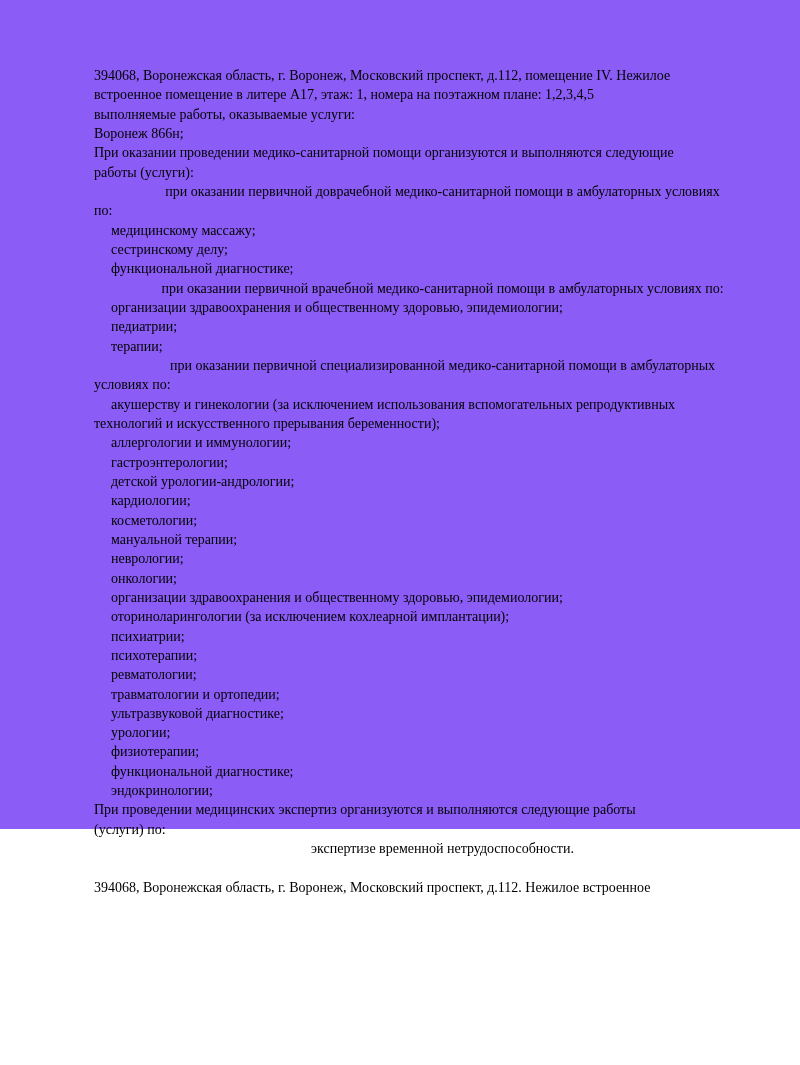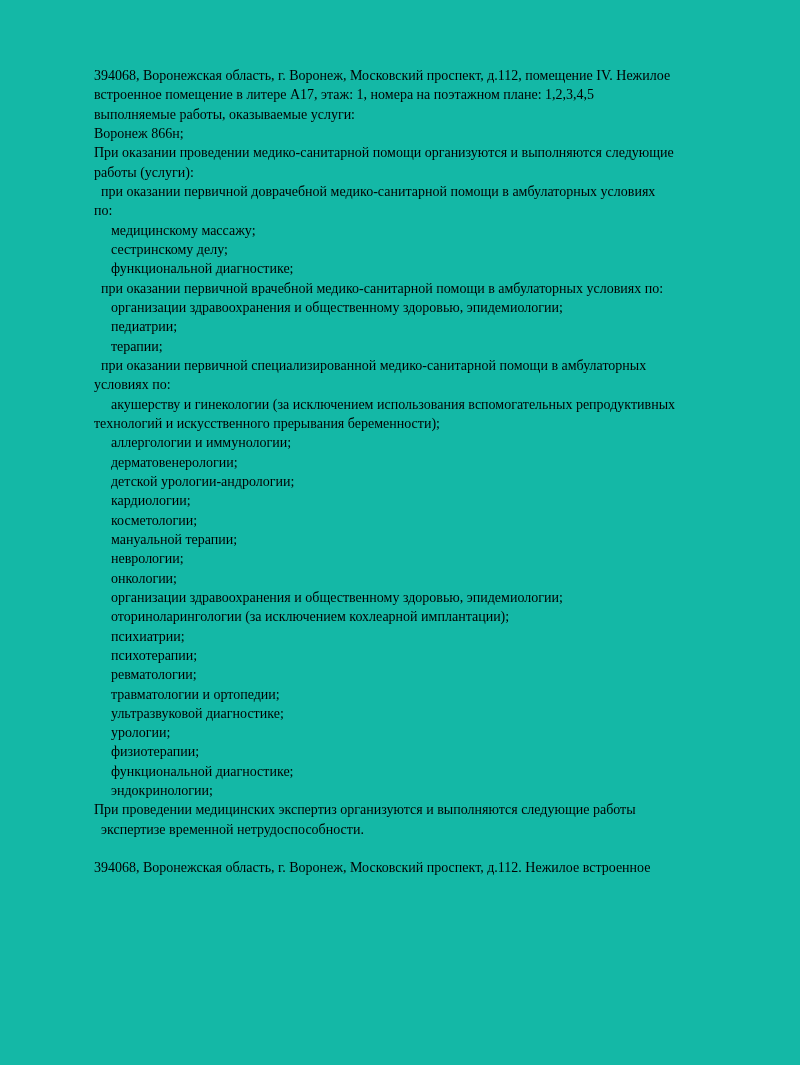--- a/index.html
+++ b/index.html
@@ -15,36 +15,36 @@
     font-family: "Liberation Serif", serif;
     font-size: 14px;
     color: #000000;
     -webkit-font-smoothing: antialiased;
   }
   .page {
     position: absolute;
     top: 0;
     left: 0;
     width: 800px;
-    height: 1065px;
-    background: #14b8a6;
+    height: 829px;
+    background: #8b5cf6;
   }
   .text-block {
     position: absolute;
     top: 66px;
     left: 94px;
     width: 690px;
     line-height: 19.33px;
   }
   .line {
     white-space: pre;
     min-height: 19.33px;
   }
   .indent-0 { padding-left: 0; }
-  .indent-1 { padding-left: 7px; }
+  .indent-1 { padding-left: 7px; text-align: center; }
   .indent-2 { padding-left: 17px; }
 </style>
 </head>
 <body>
 
 <div class="page">
   <div class="text-block" id="lines-container">
       <div class="line indent-0">394068, Воронежская область, г. Воронеж, Московский проспект, д.112, помещение IV. Нежилое</div>
       <div class="line indent-0">встроенное помещение в литере А17, этаж: 1, номера на поэтажном плане: 1,2,3,4,5</div>
       <div class="line indent-0">выполняемые работы, оказываемые услуги:</div>
@@ -58,36 +58,37 @@
       <div class="line indent-2">функциональной диагностике;</div>
       <div class="line indent-1">при оказании первичной врачебной медико-санитарной помощи в амбулаторных условиях по:</div>
       <div class="line indent-2">организации здравоохранения и общественному здоровью, эпидемиологии;</div>
       <div class="line indent-2">педиатрии;</div>
       <div class="line indent-2">терапии;</div>
       <div class="line indent-1">при оказании первичной специализированной медико-санитарной помощи в амбулаторных</div>
       <div class="line indent-0">условиях по:</div>
       <div class="line indent-2">акушерству и гинекологии (за исключением использования вспомогательных репродуктивных</div>
       <div class="line indent-0">технологий и искусственного прерывания беременности);</div>
       <div class="line indent-2">аллергологии и иммунологии;</div>
-      <div class="line indent-2">дерматовенерологии;</div>
+      <div class="line indent-2">гастроэнтерологии;</div>
       <div class="line indent-2">детской урологии-андрологии;</div>
       <div class="line indent-2">кардиологии;</div>
       <div class="line indent-2">косметологии;</div>
       <div class="line indent-2">мануальной терапии;</div>
       <div class="line indent-2">неврологии;</div>
       <div class="line indent-2">онкологии;</div>
       <div class="line indent-2">организации здравоохранения и общественному здоровью, эпидемиологии;</div>
       <div class="line indent-2">оториноларингологии (за исключением кохлеарной имплантации);</div>
       <div class="line indent-2">психиатрии;</div>
       <div class="line indent-2">психотерапии;</div>
       <div class="line indent-2">ревматологии;</div>
       <div class="line indent-2">травматологии и ортопедии;</div>
       <div class="line indent-2">ультразвуковой диагностике;</div>
       <div class="line indent-2">урологии;</div>
       <div class="line indent-2">физиотерапии;</div>
       <div class="line indent-2">функциональной диагностике;</div>
       <div class="line indent-2">эндокринологии;</div>
       <div class="line indent-0">При проведении медицинских экспертиз организуются и выполняются следующие работы</div>
+      <div class="line indent-0">(услуги) по:</div>
       <div class="line indent-1">экспертизе временной нетрудоспособности.</div>
       <div class="line indent-0"></div>
       <div class="line indent-0">394068, Воронежская область, г. Воронеж, Московский проспект, д.112. Нежилое встроенное</div>
     </div>
 </div>
 
 </body></html>

